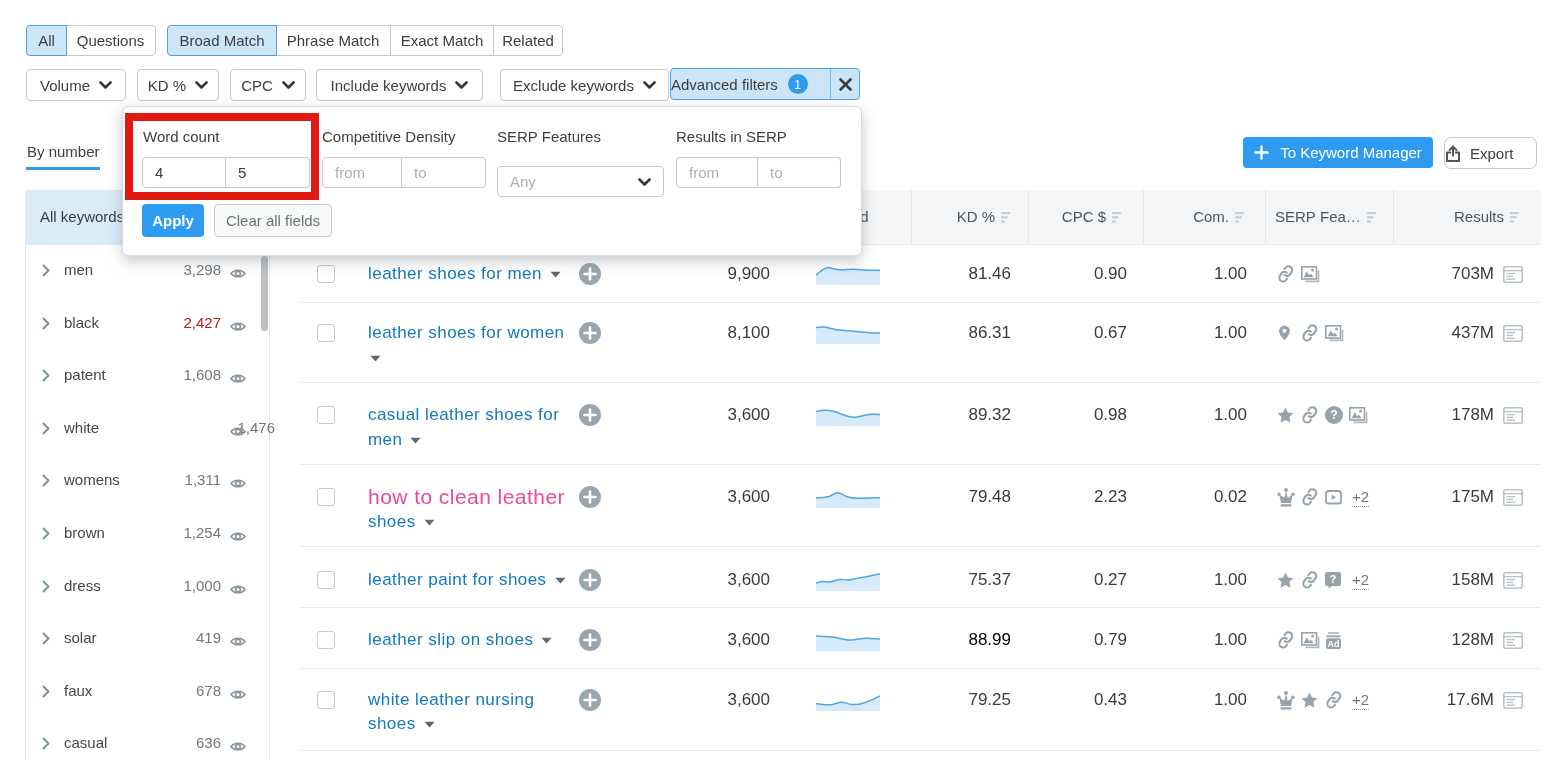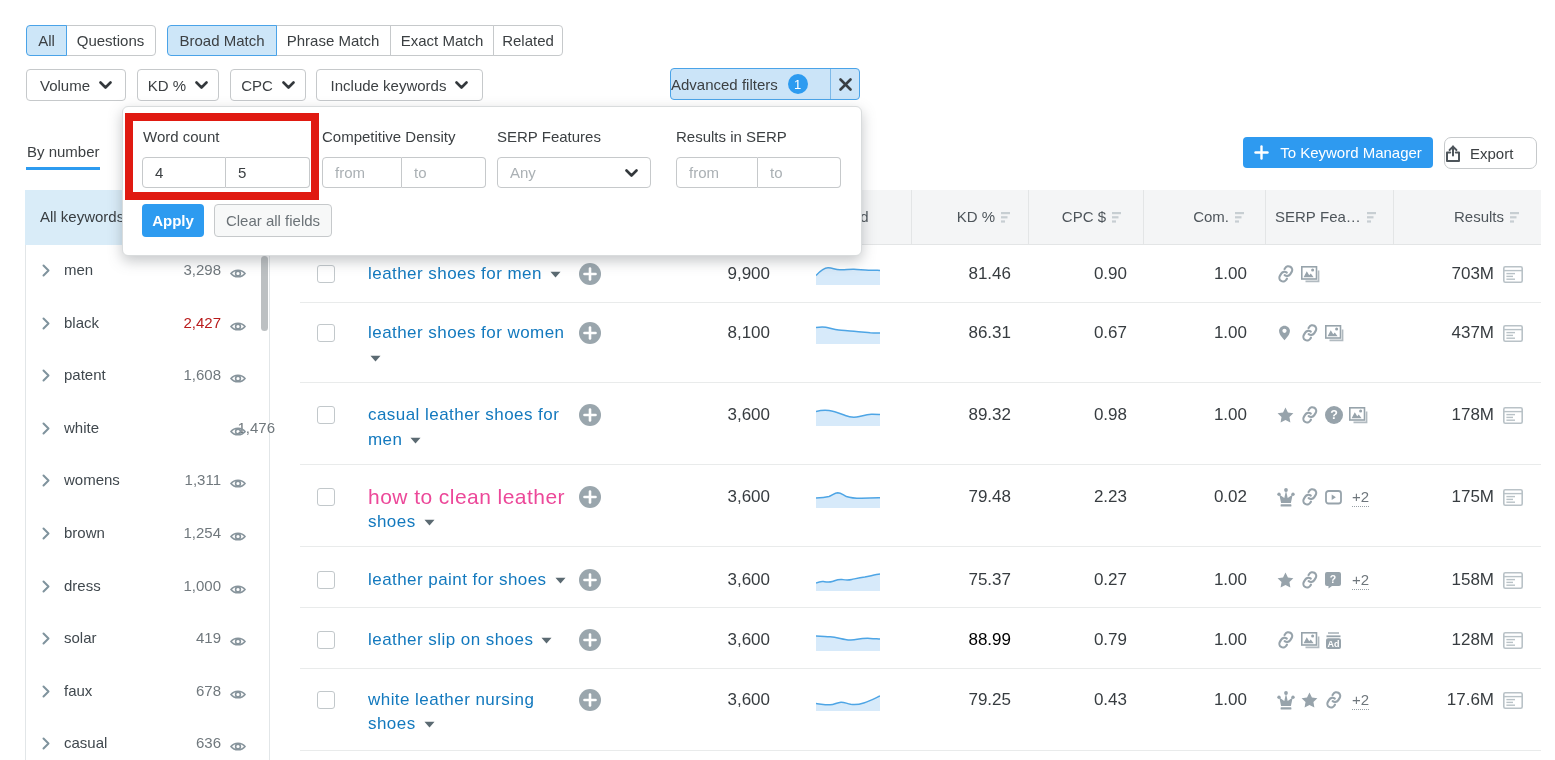--- a/index.html
+++ b/index.html
@@ -23,20 +23,23 @@
       </svg></div>
 <div class="btn" style="left:137px;top:69px;width:82px">KD&nbsp;%<svg width="13" height="8" viewBox="0 0 13 8" style="vertical-align:middle">
         <polyline points="1.5,1.5 6.5,6.5 11.5,1.5" fill="none" stroke="#33383c" stroke-width="2.6" stroke-linecap="round" stroke-linejoin="round"></polyline>
       </svg></div>
 <div class="btn" style="left:230px;top:69px;width:76px">CPC<svg width="13" height="8" viewBox="0 0 13 8" style="vertical-align:middle">
         <polyline points="1.5,1.5 6.5,6.5 11.5,1.5" fill="none" stroke="#33383c" stroke-width="2.6" stroke-linecap="round" stroke-linejoin="round"></polyline>
       </svg></div>
 <div class="btn" style="left:316px;top:69px;width:167px">Include keywords<svg width="13" height="8" viewBox="0 0 13 8" style="vertical-align:middle">
         <polyline points="1.5,1.5 6.5,6.5 11.5,1.5" fill="none" stroke="#33383c" stroke-width="2.6" stroke-linecap="round" stroke-linejoin="round"></polyline>
       </svg></div>
+<div class="btn" style="left:500px;top:69px;width:169px">Exclude keywords<svg width="13" height="8" viewBox="0 0 13 8" style="vertical-align:middle">
+        <polyline points="1.5,1.5 6.5,6.5 11.5,1.5" fill="none" stroke="#33383c" stroke-width="2.6" stroke-linecap="round" stroke-linejoin="round"></polyline>
+      </svg></div>
 <div class="abs" style="left:670px;top:68px;width:190px;height:32px;background:#cbe4f8;border:1px solid #4aa3e8;border-radius:4px;display:flex;align-items:stretch">
 <div style="flex:1;display:flex;align-items:center;justify-content:flex-start;gap:10px;font-size:15px;color:#3c4043">Advanced filters<span style="display:inline-flex;align-items:center;justify-content:center;width:20px;height:20px;border-radius:50%;background:#2d9bf0;color:#fff;font-size:13px">1</span></div>
 <div style="width:29px;border-left:1px solid #7db9e8;display:flex;align-items:center;justify-content:center">
         <svg width="13" height="13" viewBox="0 0 13 13" style="">
           <g stroke="#3a3f44" stroke-width="2.6" stroke-linecap="round">
             <line x1="1.5" y1="1.5" x2="11.5" y2="11.5"></line>
             <line x1="11.5" y1="1.5" x2="1.5" y2="11.5"></line>
           </g>
         </svg>
       </div>
@@ -508,18 +511,18 @@
 <div class="t" style="z-index:11;left:143px;top:127px;font-size:15px;color:#3c4043">Word count</div>
 <div class="t" style="z-index:11;left:322px;top:127px;font-size:15px;color:#3c4043">Competitive Density</div>
 <div class="t" style="z-index:11;left:497px;top:127px;font-size:15px;color:#3c4043">SERP Features</div>
 <div class="t" style="z-index:11;left:676px;top:127px;font-size:15px;color:#3c4043">Results in SERP</div>
 <div class="abs" style="z-index:11;left:142px;top:157px;width:84px;height:31px;border:1px solid #c6c9cb;border-radius:4px 0 0 4px;background:#fff;display:flex;align-items:center;padding-left:12px;font-size:15px;color:#3c4043">4</div>
 <div class="abs" style="z-index:11;left:226px;top:157px;width:84px;height:31px;border:1px solid #c6c9cb;border-left:none;border-radius:0 4px 4px 0;background:#fff;display:flex;align-items:center;padding-left:12px;font-size:15px;color:#3c4043">5</div>
 <div class="abs" style="z-index:11;left:322px;top:157px;width:80px;height:31px;border:1px solid #c6c9cb;border-radius:4px 0 0 4px;background:#fff;display:flex;align-items:center;padding-left:12px;font-size:15px;color:#aab0b4">from</div>
 <div class="abs" style="z-index:11;left:402px;top:157px;width:84px;height:31px;border:1px solid #c6c9cb;border-left:none;border-radius:0 4px 4px 0;background:#fff;display:flex;align-items:center;padding-left:12px;font-size:15px;color:#aab0b4">to</div>
 <div class="abs" style="z-index:11;left:676px;top:157px;width:82px;height:31px;border:1px solid #c6c9cb;border-radius:4px 0 0 4px;background:#fff;display:flex;align-items:center;padding-left:12px;font-size:15px;color:#aab0b4">from</div>
 <div class="abs" style="z-index:11;left:758px;top:157px;width:83px;height:31px;border:1px solid #c6c9cb;border-left:none;border-radius:0 4px 4px 0;background:#fff;display:flex;align-items:center;padding-left:12px;font-size:15px;color:#aab0b4">to</div>
-<div class="abs" style="z-index:11;left:497px;top:157px;width:154px;height:31px;border:1px solid #c6c9cb;border-radius:4px;background:#fff;display:flex;align-items:center;justify-content:space-between;padding:0 12px;font-size:15px;color:#aab0b4">Any<svg width="13" height="8" viewBox="0 0 13 8" style="vertical-align:middle">
+<div class="abs" style="z-index:11;left:497px;top:166px;width:167px;height:31px;border:1px solid #c6c9cb;border-radius:4px;background:#fff;display:flex;align-items:center;justify-content:space-between;padding:0 12px;font-size:15px;color:#aab0b4">Any<svg width="13" height="8" viewBox="0 0 13 8" style="vertical-align:middle">
         <polyline points="1.5,1.5 6.5,6.5 11.5,1.5" fill="none" stroke="#33383c" stroke-width="2.6" stroke-linecap="round" stroke-linejoin="round"></polyline>
       </svg></div>
 <div class="abs" style="z-index:11;left:142px;top:204px;width:62px;height:33px;background:#2d9bf0;border-radius:4px;display:flex;align-items:center;justify-content:center;color:#fff;font-size:15px;font-weight:bold">Apply</div>
 <div class="abs" style="z-index:11;left:214px;top:204px;width:118px;height:33px;background:#f7f8f8;border:1px solid #c6c9cb;border-radius:4px;display:flex;align-items:center;justify-content:center;color:#6b7277;font-size:15px">Clear all fields</div>
 <div class="abs" style="z-index:12;left:125px;top:113px;width:194px;height:87px;border:8px solid #e01a11"></div>
 </div>
 </body></html>

